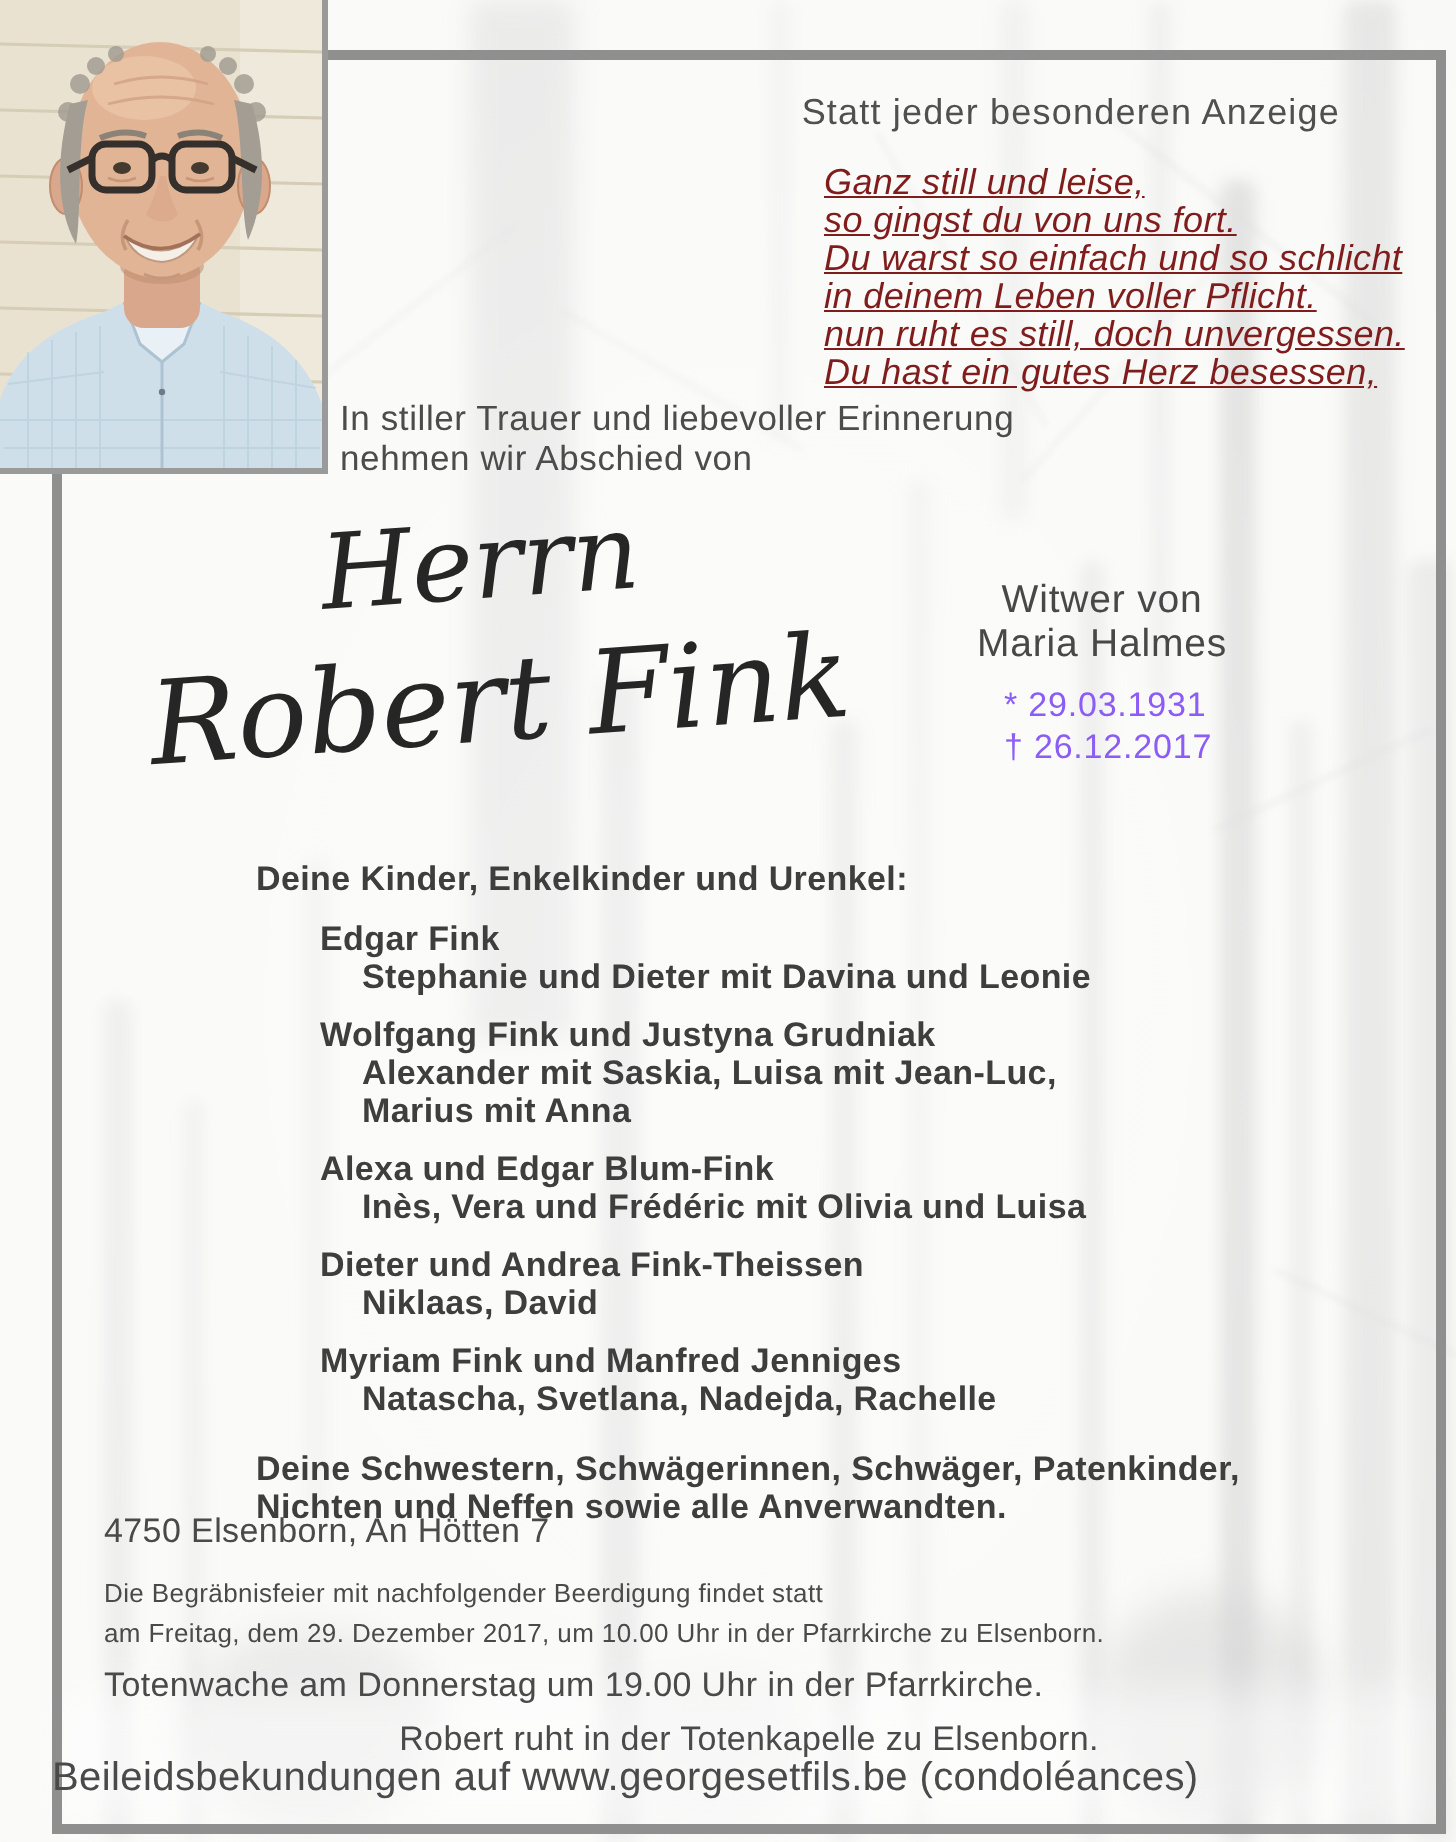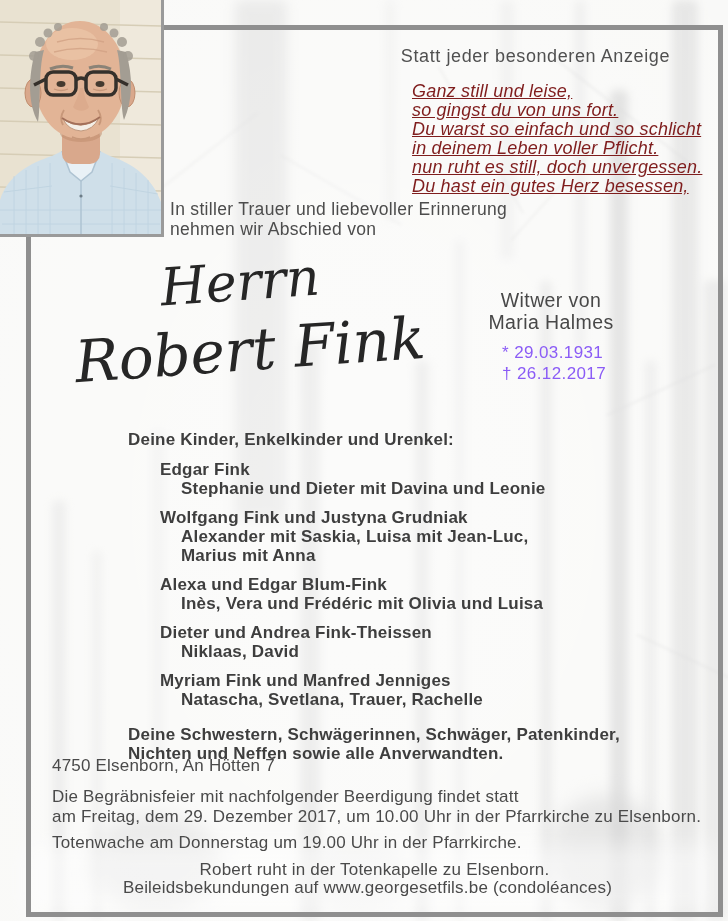--- a/index.html
+++ b/index.html
@@ -43,24 +43,24 @@
          letter-spacing:.4px;color:#8b5cf6;}
 
   .family{left:128px;top:430px;width:540px;font-size:17px;font-weight:bold;
           color:#3e3e3e;letter-spacing:.2px;}
   .family .heading{margin:0 0 10px 0;}
   .family .entry{margin:0 0 10px 32px;line-height:19px;}
   .family .entry .kids{margin-left:21px;}
   .family .closing{margin:16px 0 0 0;line-height:19px;}
 
   .address{left:52px;top:756px;font-size:17px;color:#4a4a4a;letter-spacing:.2px;}
-  .funeral{left:52px;top:787px;font-size:17px;line-height:19.5px;color:#4a4a4a;letter-spacing:.2px;}
+  .funeral{left:52px;top:787px;font-size:13px;line-height:19.5px;color:#4a4a4a;letter-spacing:.2px;}
   .wake{left:52px;top:833px;font-size:17px;color:#4a4a4a;letter-spacing:.2px;}
   .resting{left:26px;top:860px;width:697px;text-align:center;font-size:17px;color:#4a4a4a;letter-spacing:.2px;}
-  .condolences{left:26px;top:878px;width:586px;text-align:right;font-size:17px;color:#4a4a4a;letter-spacing:.2px;}
+  .condolences{left:26px;top:878px;width:586px;text-align:left;font-size:20px;color:#4a4a4a;letter-spacing:.2px;}
 </style>
 </head>
 <body>
 
 <div class="bg">
   <div class="trunk" style="left:235px;top:0;width:52px;height:520px;background:#c9c9c9;opacity:.5;filter:blur(6px);"></div>
   <div class="trunk" style="left:300px;top:340px;width:20px;height:581px;background:#c4c4c4;opacity:.45;"></div>
   <div class="trunk" style="left:52px;top:500px;width:14px;height:421px;background:#c9c9c9;opacity:.4;"></div>
   <div class="trunk" style="left:92px;top:550px;width:10px;height:371px;background:#cecece;opacity:.35;"></div>
   <div class="trunk" style="left:152px;top:430px;width:12px;height:330px;background:#d2d2d2;opacity:.3;"></div>
@@ -245,21 +245,21 @@
     <div class="kids">Inès, Vera und Frédéric mit Olivia und Luisa</div>
   </div>
 
   <div class="entry">
     <div>Dieter und Andrea Fink-Theissen</div>
     <div class="kids">Niklaas, David</div>
   </div>
 
   <div class="entry">
     <div>Myriam Fink und Manfred Jenniges</div>
-    <div class="kids">Natascha, Svetlana, Trauer, Rachelle</div>
+    <div class="kids">Natascha, Svetlana, Nadejda, Rachelle</div>
   </div>
 
   <div class="closing">
     <div>Deine Schwestern, Schwägerinnen, Schwäger, Patenkinder,</div>
     <div>Nichten und Neffen sowie alle  Anverwandten.</div>
   </div>
 </div>
 
 <div class="abs address">4750 Elsenborn, An Hötten 7</div>
 

